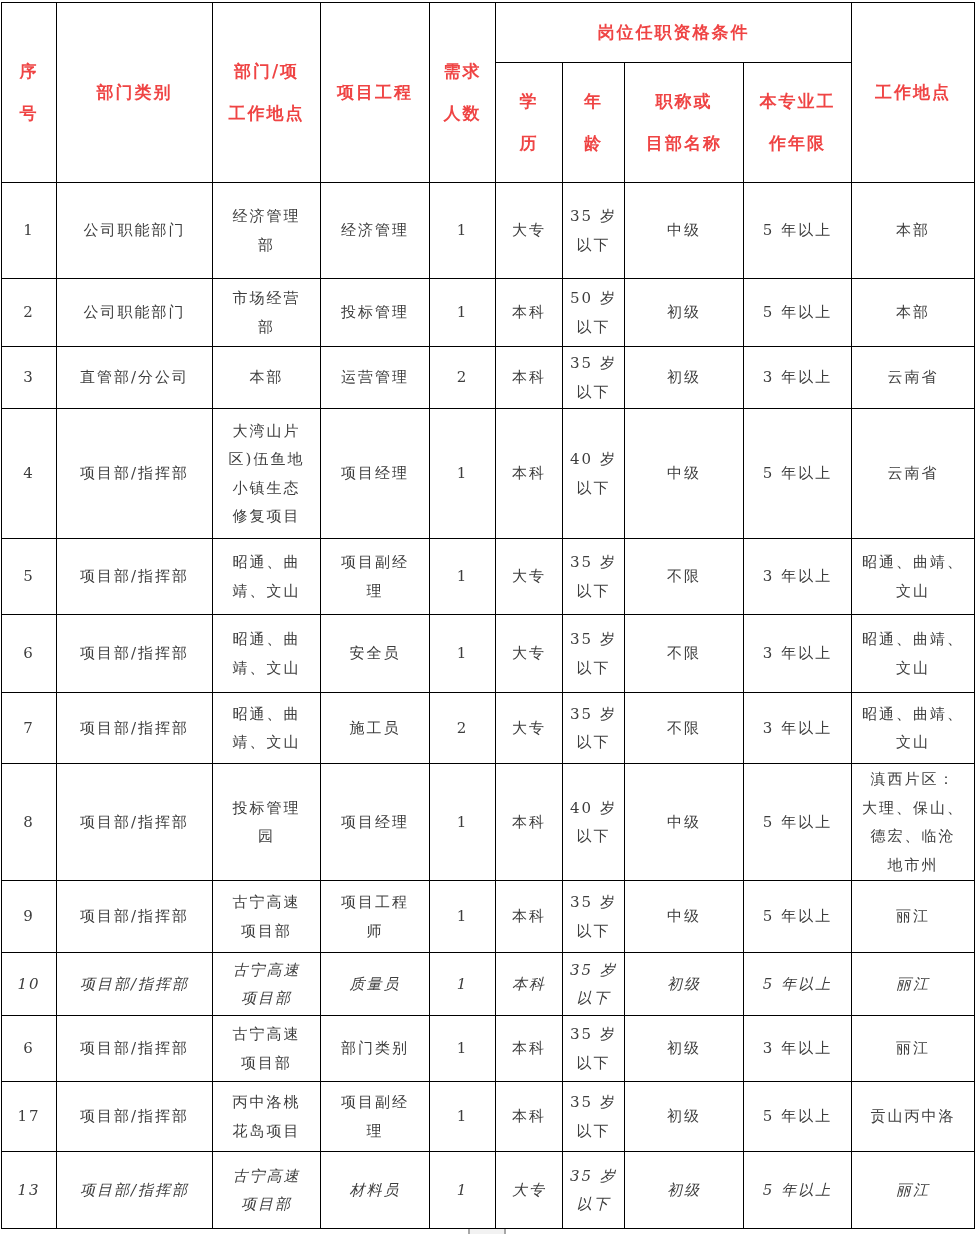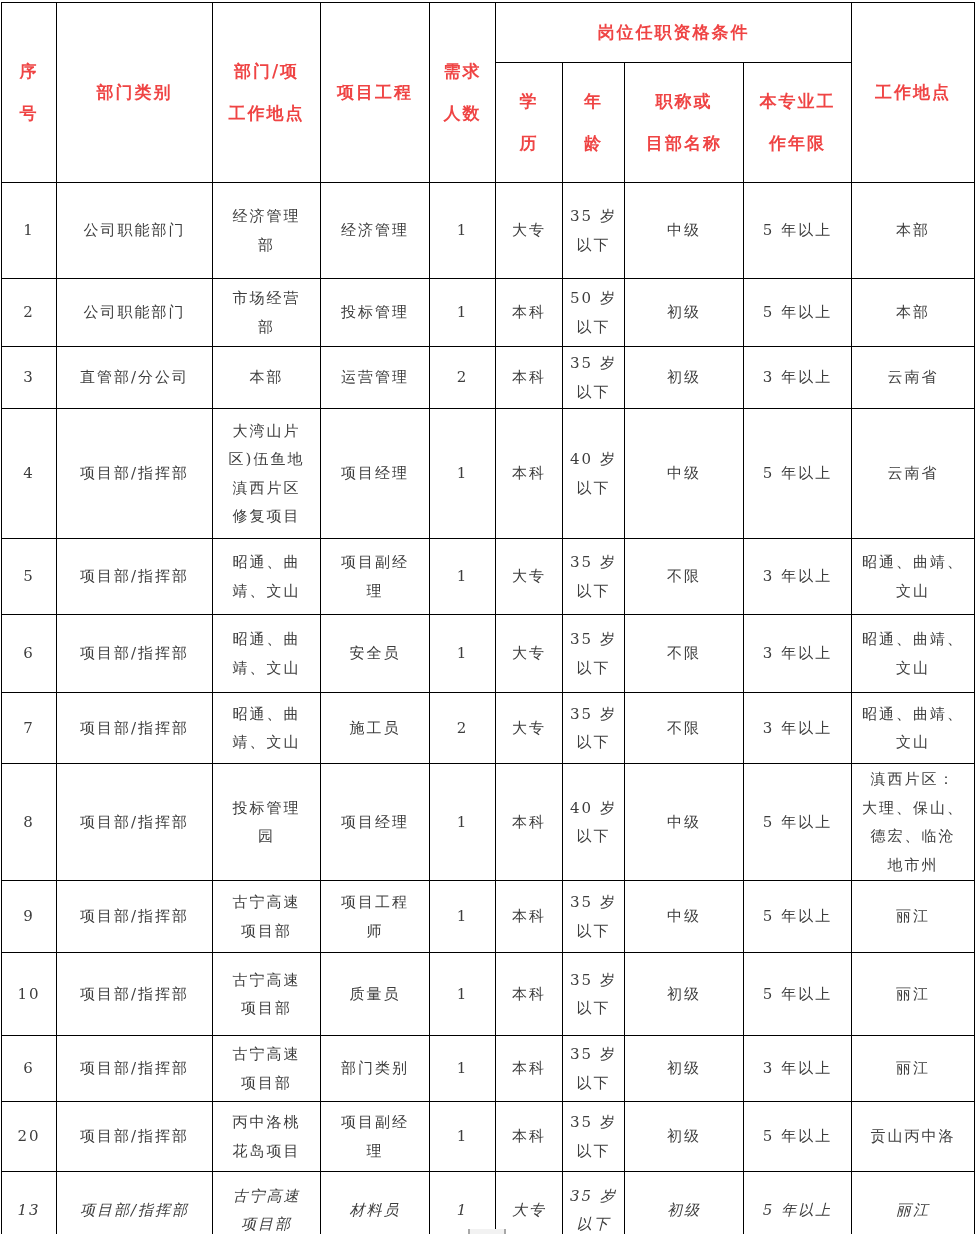--- a/index.html
+++ b/index.html
@@ -46,21 +46,21 @@
   
   tbody tr:nth-child(1)  { height: 96px;  }
   tbody tr:nth-child(2)  { height: 68px;  }
   tbody tr:nth-child(3)  { height: 62px;  }
   tbody tr:nth-child(4)  { height: 130px; }
   tbody tr:nth-child(5)  { height: 76px;  }
   tbody tr:nth-child(6)  { height: 78px;  }
   tbody tr:nth-child(7)  { height: 71px;  }
   tbody tr:nth-child(8)  { height: 117px; }
   tbody tr:nth-child(9)  { height: 72px;  }
-  tbody tr:nth-child(10) { height: 83px;  }
+  tbody tr:nth-child(10) { height: 63px; font-style: italic;  }
   tbody tr:nth-child(11) { height: 66px;  }
   tbody tr:nth-child(12) { height: 70px;  }
   tbody tr:nth-child(13) { height: 77px; font-style: italic;  }
   
   .hscroll-thumb {
     position: absolute;
     left: 468px;
     top: 1229px;
     width: 38px;
     height: 5px;
@@ -151,21 +151,21 @@
 以下</td>
           <td>初级</td>
           <td>3 年以上</td>
           <td>云南省</td>
         </tr>
         <tr>
           <td>4</td>
           <td>项目部/指挥部</td>
           <td>大湾山片
 区)伍鱼地
-滇西片区
+小镇生态
 修复项目</td>
           <td>项目经理</td>
           <td>1</td>
           <td>本科</td>
           <td>40 岁
 以下</td>
           <td>中级</td>
           <td>5 年以上</td>
           <td>云南省</td>
         </tr>
@@ -269,21 +269,21 @@
           <td>部门类别</td>
           <td>1</td>
           <td>本科</td>
           <td>35 岁
 以下</td>
           <td>初级</td>
           <td>3 年以上</td>
           <td>丽江</td>
         </tr>
         <tr>
-          <td>20</td>
+          <td>17</td>
           <td>项目部/指挥部</td>
           <td>丙中洛桃
 花岛项目</td>
           <td>项目副经
 理</td>
           <td>1</td>
           <td>本科</td>
           <td>35 岁
 以下</td>
           <td>初级</td>

